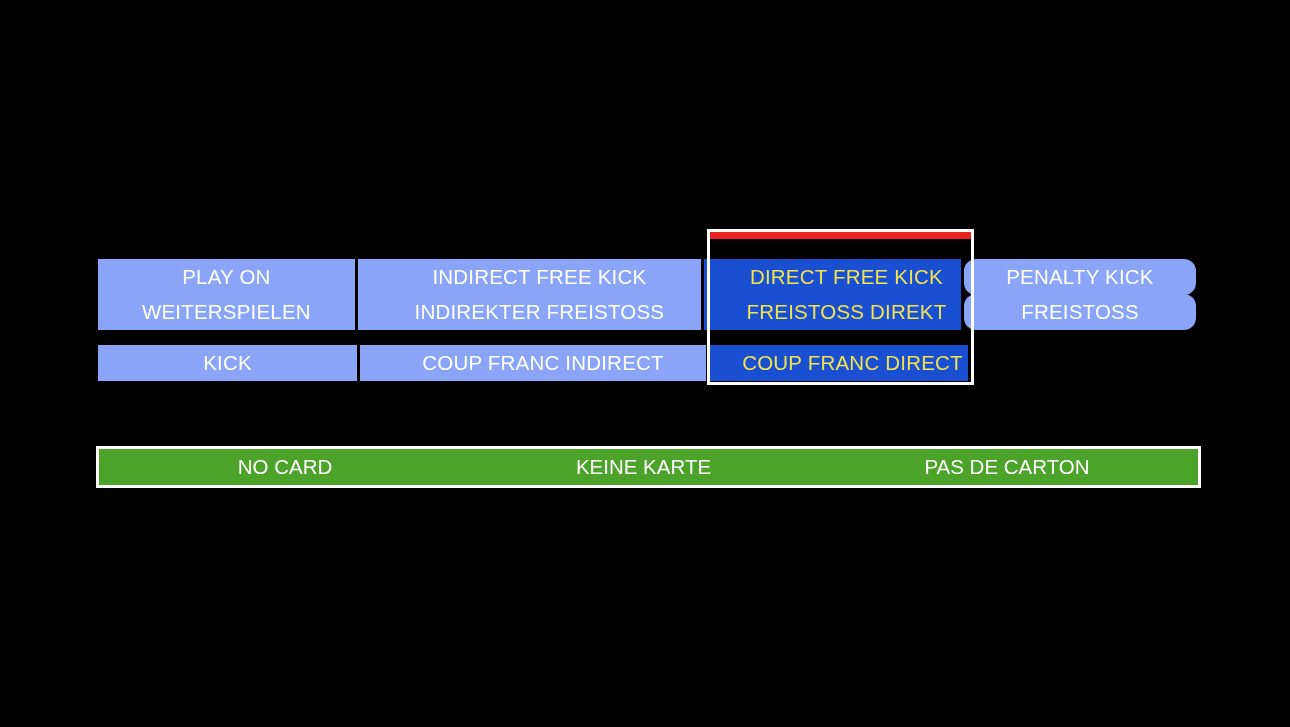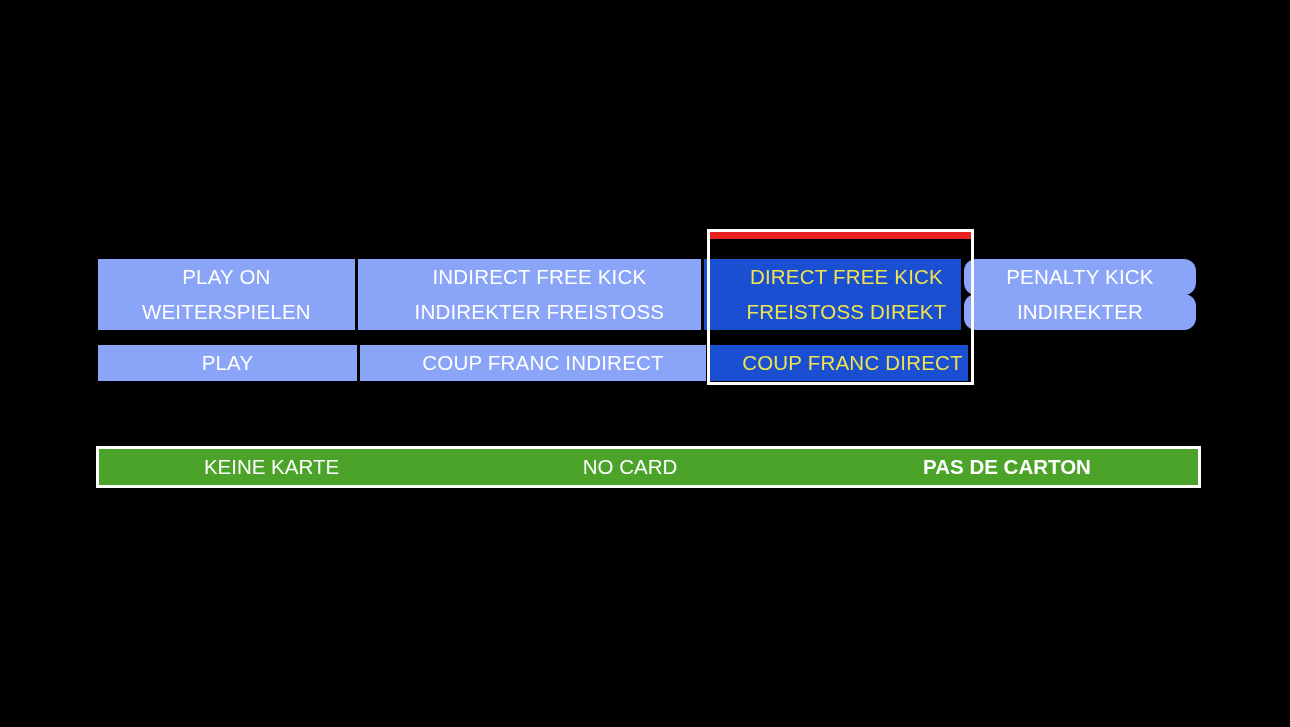--- a/index.html
+++ b/index.html
@@ -98,21 +98,21 @@
     height: 100%;
     display: flex;
     align-items: center;
     justify-content: center;
     color: #FFFFFF;
     font-size: 20.5px;
     white-space: nowrap;
   }
   .card-seg.s0 { width: 372px; }
   .card-seg.s1 { width: 345px; }
-  .card-seg.s2 { width: 382px; font-weight: bold; }
+  .card-seg.s2 { width: 382px; }
 </style>
 </head>
 <body>
 
 <div id="screen">
 
   <div id="decision-grid">
 
     <div class="grid-row r0">
       <div class="cell c0">PLAY ON</div>
@@ -124,36 +124,36 @@
       <div class="cell c3">PENALTY KICK</div>
     </div>
 
     <div class="grid-row r1">
       <div class="cell c0">WEITERSPIELEN</div>
       <div class="colgap"></div>
       <div class="cell c1">INDIREKTER FREISTOSS</div>
       <div class="colgap"></div>
       <div class="cell c2">FREISTOSS DIREKT</div>
       <div class="colgap"></div>
-      <div class="cell c3">INDIREKTER</div>
+      <div class="cell c3">FREISTOSS</div>
     </div>
 
     <div class="grid-row r2">
-      <div class="cell c0">PLAY</div>
+      <div class="cell c0">KICK</div>
       <div class="colgap"></div>
       <div class="cell c1">COUP FRANC INDIRECT</div>
       <div class="colgap"></div>
       <div class="cell c2">COUP FRANC DIRECT</div>
       <div class="colgap"></div>
     </div>
 
   </div>
 
   <div id="selection-red-bar"></div>
   <div id="selection-box"></div>
 
   <div id="no-card-bar">
+    <div class="card-seg s0">NO CARD</div>
     <div class="card-seg s1">KEINE KARTE</div>
-    <div class="card-seg s0">NO CARD</div>
     <div class="card-seg s2">PAS DE CARTON</div>
   </div>
 
 </div>
 
 </body></html>

